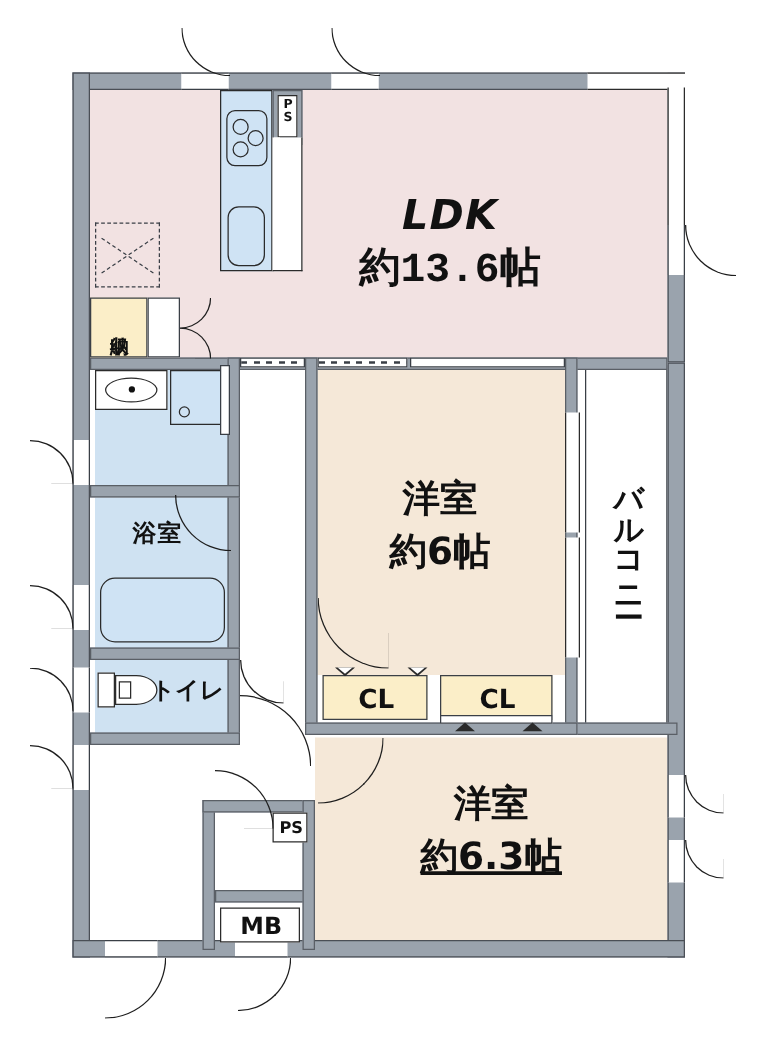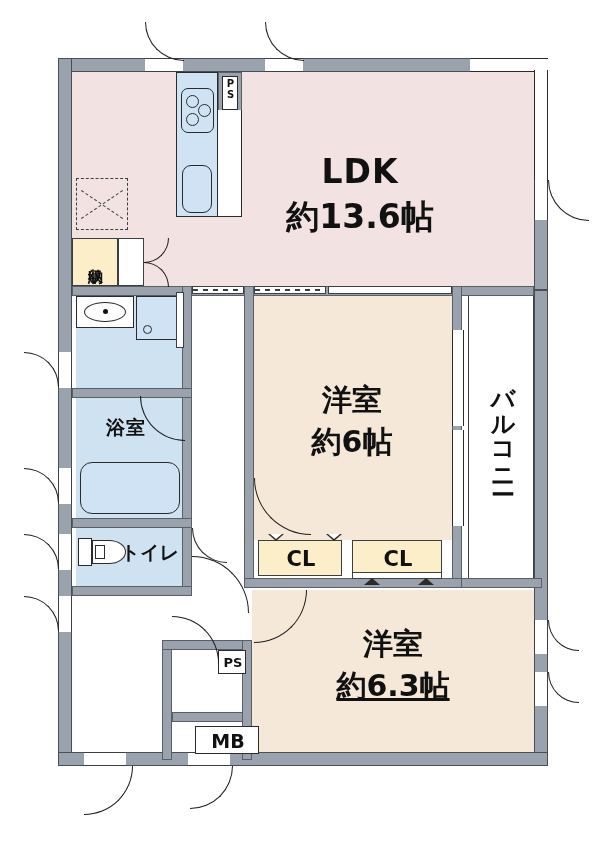--- a/index.html
+++ b/index.html
@@ -210,21 +210,21 @@
   <div class="lbl" style="left:282px;top:669px;width:222px;font-size:30px;line-height:34px;text-decoration:underline;">約6.3帖</div>
   <div class="swing sw-br" style="left:254px;top:590px;width:52px;height:52px;"></div>
 
   <div class="swing sw-bl" style="left:548px;top:620px;width:30px;height:30px;"></div>
   <div class="swing sw-bl" style="left:548px;top:672px;width:30px;height:30px;"></div>
 
 
   <div class="abs psbox" style="left:218px;top:650px;width:28px;height:24px;">
     <div class="lbl" style="left:0;top:4px;width:28px;font-size:13px;line-height:15px;">PS</div>
   </div>
-  <div class="abs mbbox" style="left:176px;top:726px;width:64px;height:28px;margin-left:19px;">
+  <div class="abs mbbox" style="left:176px;top:726px;width:64px;height:28px;">
     <div class="lbl" style="left:0;top:4px;width:64px;font-size:19px;line-height:21px;">MB</div>
   </div>
 
   <div class="swing sw-tr" style="left:172px;top:616px;width:46px;height:46px;"></div>
 
   <div class="swing sw-br" style="left:84px;top:766px;width:48px;height:48px;"></div>
   <div class="swing sw-br" style="left:190px;top:766px;width:42px;height:42px;"></div>
 
   <div class="swing sw-bl" style="left:145px;top:22px;width:38px;height:38px;"></div>
   <div class="swing sw-bl" style="left:265px;top:22px;width:38px;height:38px;"></div>
@@ -232,16 +232,16 @@
   <div class="swing sw-tr" style="left:24px;top:352px;width:34px;height:34px;"></div>
   <div class="swing sw-tr" style="left:24px;top:468px;width:34px;height:34px;"></div>
   <div class="swing sw-tr" style="left:24px;top:534px;width:34px;height:34px;"></div>
   <div class="swing sw-tr" style="left:24px;top:596px;width:34px;height:34px;"></div>
 
   <div class="swing sw-bl" style="left:548px;top:180px;width:40px;height:40px;"></div>
 
   <div class="lbl lbl-lat" style="left:76px;top:416px;width:100px;font-size:19px;line-height:23px;">浴室</div>
   <div class="lbl" style="left:112px;top:541px;width:76px;font-size:19px;line-height:23px;">トイレ</div>
 
-  <div class="lbl lbl-lat" style="left:264px;top:153px;width:192px;font-size:33px;line-height:37px;">LDK</div>
-  <div class="lbl" style="left:264px;top:198px;width:192px;font-size:33px;line-height:37px;">約13.6帖</div>
+  <div class="lbl lbl-lat" style="left:264px;top:153px;width:192px;font-size:33px;line-height:37px;font-style:italic;">LDK</div>
+  <div class="lbl" style="left:264px;top:198px;width:192px;font-size:33px;line-height:37px;font-family:Liberation Mono, monospace;">約13.6帖</div>
 
 </div>
 
 </body></html>

